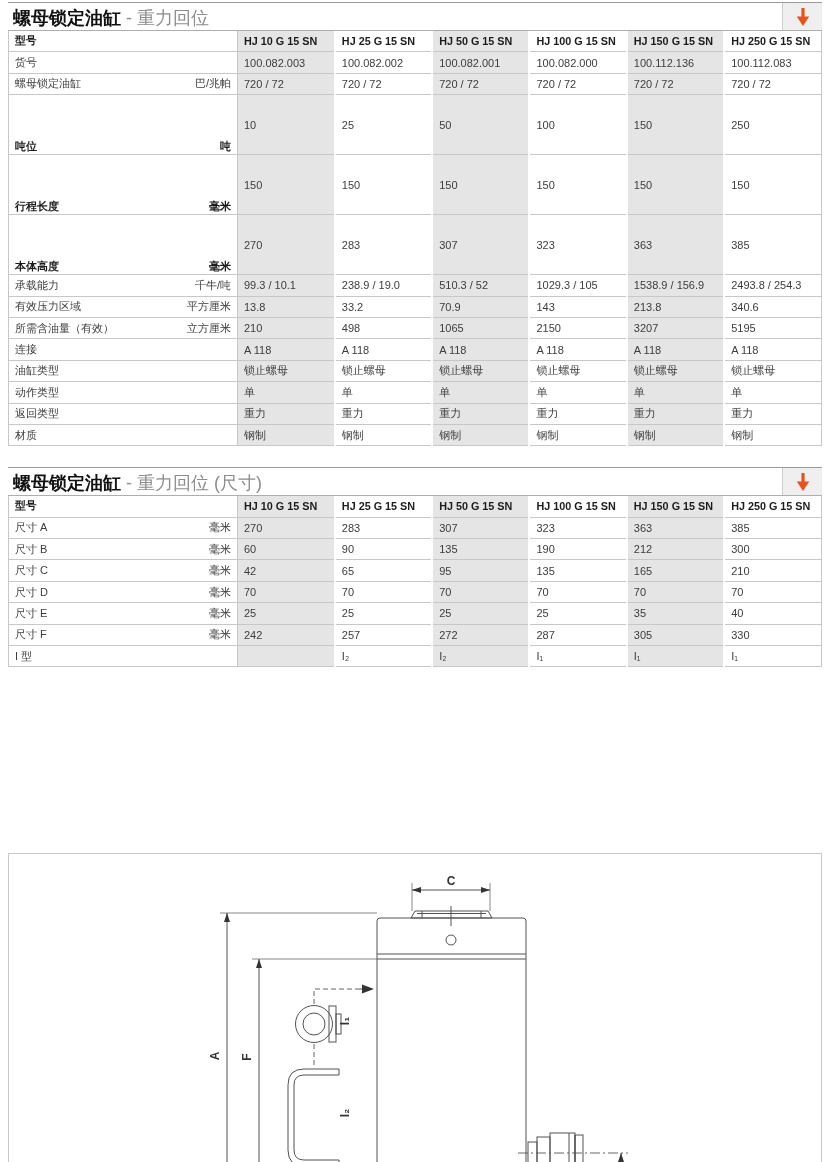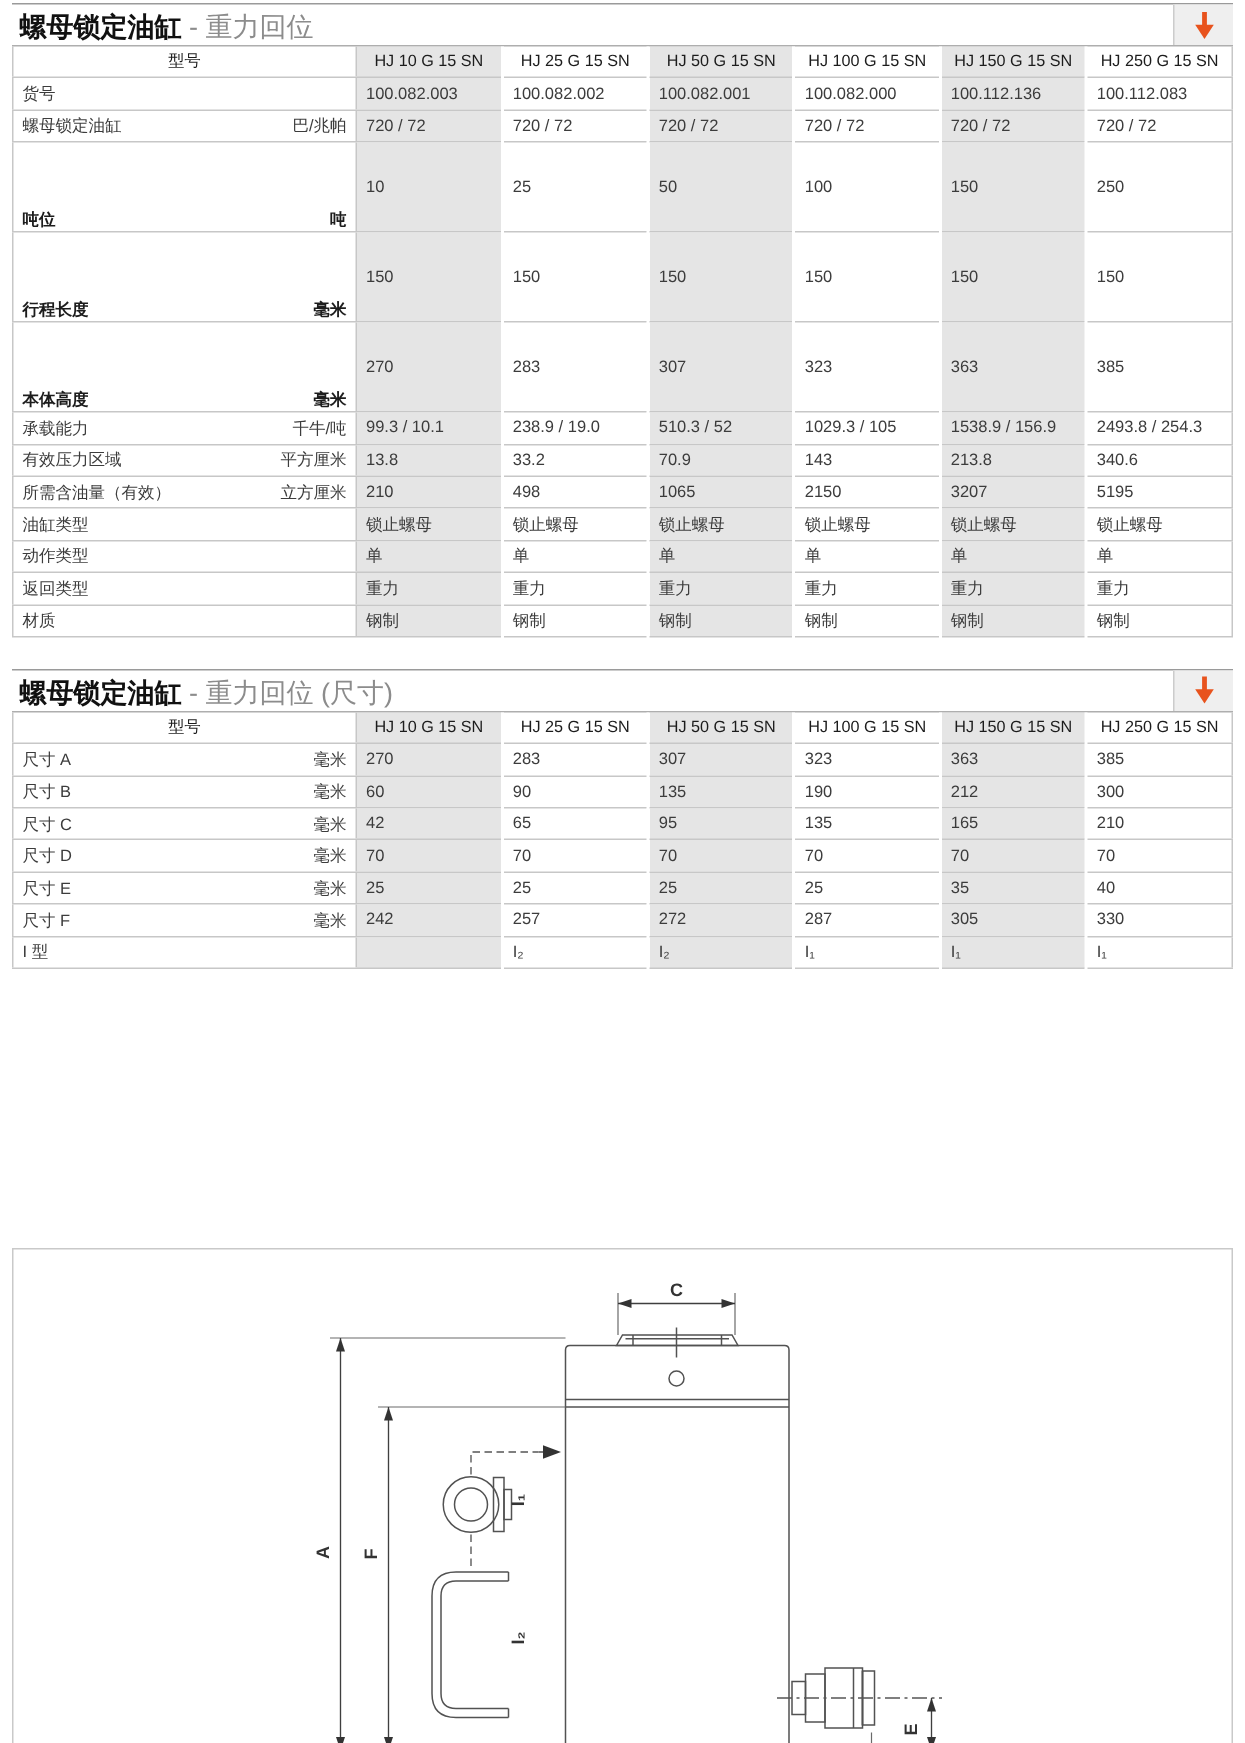--- a/index.html
+++ b/index.html
@@ -11,21 +11,21 @@
   .sec2{margin-top:21px;}
 
   .title-bar{display:flex;justify-content:space-between;align-items:stretch;height:27px;border-bottom:1px solid #aeaeae;}
   .title{font-size:18px;padding-left:5px;display:flex;align-items:flex-end;white-space:pre;}
   .t-main{font-weight:bold;color:#111;}
   .t-sub{color:#8c8c8c;}
   .arrow-box{width:39px;display:flex;align-items:center;justify-content:center;border-left:1px solid #ccc;background:#efefef;cursor:pointer;}
 
   table.spec{border-collapse:collapse;width:100%;table-layout:fixed;font-size:11px;color:#3c3c3c;border-left:1px solid #c7c7c7;border-right:1px solid #c7c7c7;}
   table.spec th,table.spec td{height:20.4px;padding:0 6px;border-bottom:1px solid #c7c7c7;text-align:left;vertical-align:middle;overflow:hidden;white-space:nowrap;}
-  table.spec th{font-weight:normal;color:#1c1c1c;font-size:10.8px;text-align:center;}
+  table.spec th{font-weight:bold;color:#1c1c1c;font-size:10.8px;}
   table.spec .data{border-left:2px solid #fff;}
   table.spec tr > *:nth-child(2){border-left:1px solid #c7c7c7;}
   table.spec .shade{background:#e5e5e5;}
   .label-cell{padding:0 8px 0 6px;}
   .row-label{float:left;}
   .row-unit{float:right;}
   .bold-row .row-label,.bold-row .row-unit{font-weight:bold;color:#1c1c1c;margin-top:44px;}
 
   .diagram{position:relative;margin:186px 8px 0;height:397px;border:1px solid #c9c9c9;background:#fff;}
   .diagram svg{position:absolute;left:0;top:0;}
@@ -165,20 +165,32 @@
             </td>
             <td class="data shade">210</td>
             <td class="data">498</td>
             <td class="data shade">1065</td>
             <td class="data">2150</td>
             <td class="data shade">3207</td>
             <td class="data">5195</td>
           </tr>
           <tr>
             <td class="label-cell">
+              <span class="row-label">连接</span>
+              <span class="row-unit"></span>
+            </td>
+            <td class="data shade">A 118</td>
+            <td class="data">A 118</td>
+            <td class="data shade">A 118</td>
+            <td class="data">A 118</td>
+            <td class="data shade">A 118</td>
+            <td class="data">A 118</td>
+          </tr>
+          <tr>
+            <td class="label-cell">
               <span class="row-label">油缸类型</span>
               <span class="row-unit"></span>
             </td>
             <td class="data shade">锁止螺母</td>
             <td class="data">锁止螺母</td>
             <td class="data shade">锁止螺母</td>
             <td class="data">锁止螺母</td>
             <td class="data shade">锁止螺母</td>
             <td class="data">锁止螺母</td>
           </tr>

